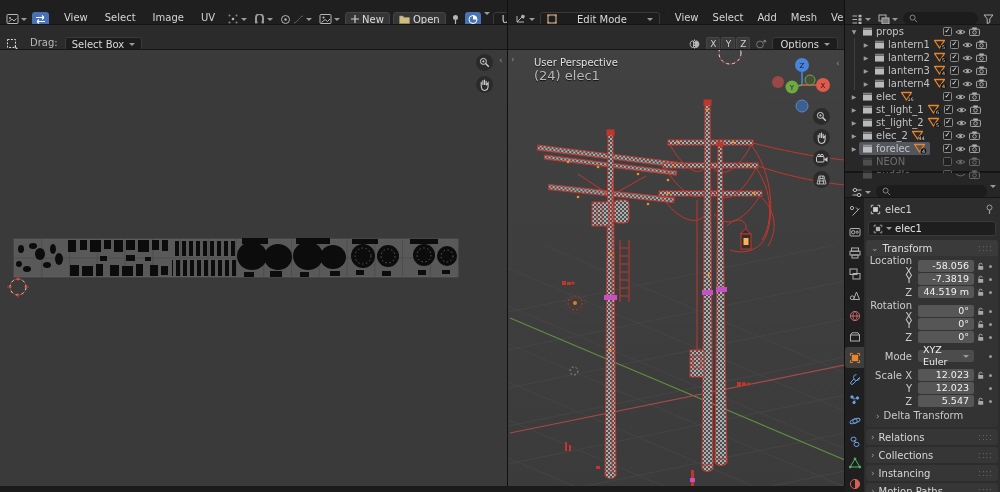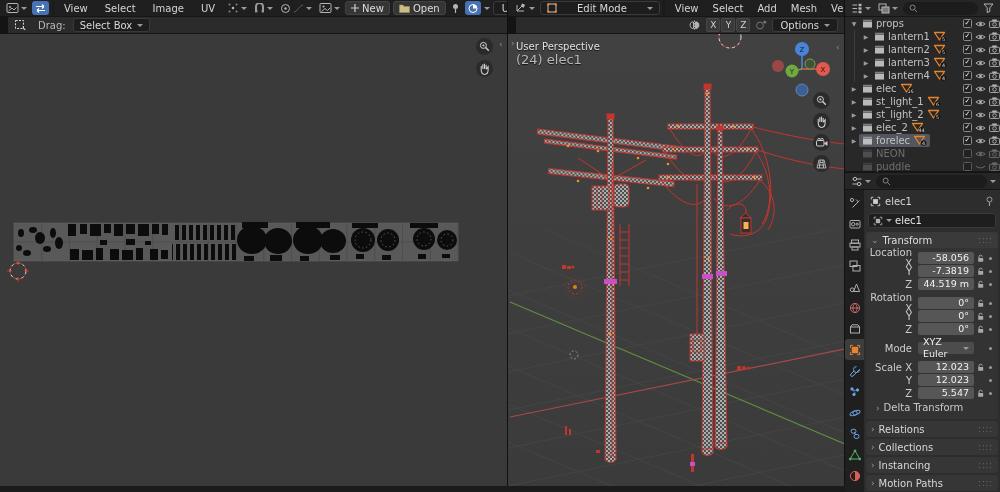--- a/index.html
+++ b/index.html
@@ -2,22 +2,22 @@
 <html><head>
 <meta charset="utf-8">
 <style>
   * { box-sizing: border-box; margin: 0; padding: 0; }
   html,body { width:1000px; height:492px; overflow:hidden; }
   body { background:#141414; font-family:"DejaVu Sans","Liberation Sans",sans-serif; font-size:10px; color:#c8c8c8; }
   .app { display:flex; width:1000px; height:492px; position:relative; }
   .editor { position:relative; border-right:1px solid #101010; }
 
   
-  .hrow { display:flex; align-items:center; height:17px; background:#1f1f1f; padding:0 4px; gap:3px; border-bottom:1px solid #161616; white-space:nowrap; overflow:hidden; }
-  .hrow.row2 { background:#2b2b2b;margin-left:8px; }
+  .hrow { display:flex; height:17px; background:#1f1f1f; padding:12px 4px; gap:3px; border-bottom:1px solid #161616; white-space:nowrap; overflow:hidden; }
+  .hrow.row2 { background:#2b2b2b; }
   .menu { padding:0 7px; color:#d4d4d4; cursor:default; }
   .hbtn { display:inline-flex; align-items:center; gap:3px; background:#353535; border:1px solid #444; border-radius:3px; height:14px; padding:0 5px; color:#dedede; }
   .ibtn { display:inline-flex; align-items:center; gap:2px; background:transparent; border-radius:2px; height:14px; padding:0 2px; }
   .grp { display:inline-flex; background:#2c2c2c; border-radius:3px; overflow:hidden; border:1px solid #1a1a1a;}
   .grp .cell { width:17px; height:14px; display:flex; align-items:center; justify-content:center; background:#2c2c2c; border-right:1px solid #1f1f1f;}
   .grp .cell:last-child { border-right:none; }
   .blue { background:#4772b3 !important; }
   .car { width:0; height:0; border-left:3px solid transparent; border-right:3px solid transparent; border-top:3.5px solid #9a9a9a; display:inline-block; }
   .field { background:#1d1d1d; border:1px solid #3a3a3a; border-radius:3px; height:14px; display:inline-flex; align-items:center; justify-content:center; padding:0 8px; color:#d8d8d8; }
   .pill { background:#1c1c1c; border-radius:8px; height:13px; display:inline-flex; align-items:center; padding:0 6px; gap:3px; }
@@ -25,30 +25,30 @@
 
   
   #uv-editor { width:508px; }
   #uv-vp { position:relative; width:100%; height:458px; background:#3a3a3a; }
   .navbtn { position:absolute; width:17px; height:17px; border-radius:50%; background:rgba(40,40,40,.85); display:flex; align-items:center; justify-content:center; }
   .collapse-arrow { position:absolute; color:#8f8f8f; font-size:9px; }
 
   
   #vp3d { width:337px; }
   #vp3d-canvas-wrap { position:relative; width:100%; height:458px; background:linear-gradient(#414141,#3b3b3b); overflow:hidden;}
-  .overlay-text { position:absolute; left:8px; top:6px; line-height:13px; text-shadow:0 1px 1px rgba(0,0,0,.7); }
+  .overlay-text { position:absolute; left:26px; top:6px; line-height:13px; text-shadow:0 1px 1px rgba(0,0,0,.7); }
   .overlay-text .l1 { color:#e2e2e2; font-size:10px; }
   .overlay-text .l2 { color:#b9b9b9; font-size:13px; }
   .axbtn { width:14px; height:14px; background:#3a3a3a; border:1px solid #474747; color:#cfcfcf; display:inline-flex; align-items:center; justify-content:center; border-radius:2px; font-size:9px; }
 
   
   #right-col { width:155px; display:flex; flex-direction:column; border-right:none; }
   #outliner { height:173px; background:#282828; border-bottom:2px solid #151515; }
   #outliner .hrow { background:#262626; }
-  .ol-row { display:flex; align-items:center; height:13px; padding-right:0; color:#c2c2c2; }
+  .ol-row { display:flex; align-items:center; height:13px; padding-right:20px; color:#c2c2c2; }
   .ol-row.dim { color:#6e6e6e;align-items:center; }
   .ol-row.dim svg { opacity:.5; }
   .lead { display:inline-flex; align-items:center; }
   .disc { width:10px; font-size:6px; color:#9a9a9a; text-align:center; }
   .core { display:inline-flex; align-items:center; gap:3px; padding:0 3px; border-radius:2px; height:13px; }
   .core.sel { background:#53575d; }
   .ol-right { margin-left:auto; display:inline-flex; align-items:center; gap:3px; color:#b5b5b5; }
   .chk { width:9px; height:9px; border:1px solid #8a8a8a; border-radius:1.5px; background:#212121; font-size:7px; line-height:7px; color:#ececec; text-align:center; }
   .chk.off { border-color:#5a5a5a; }
 

